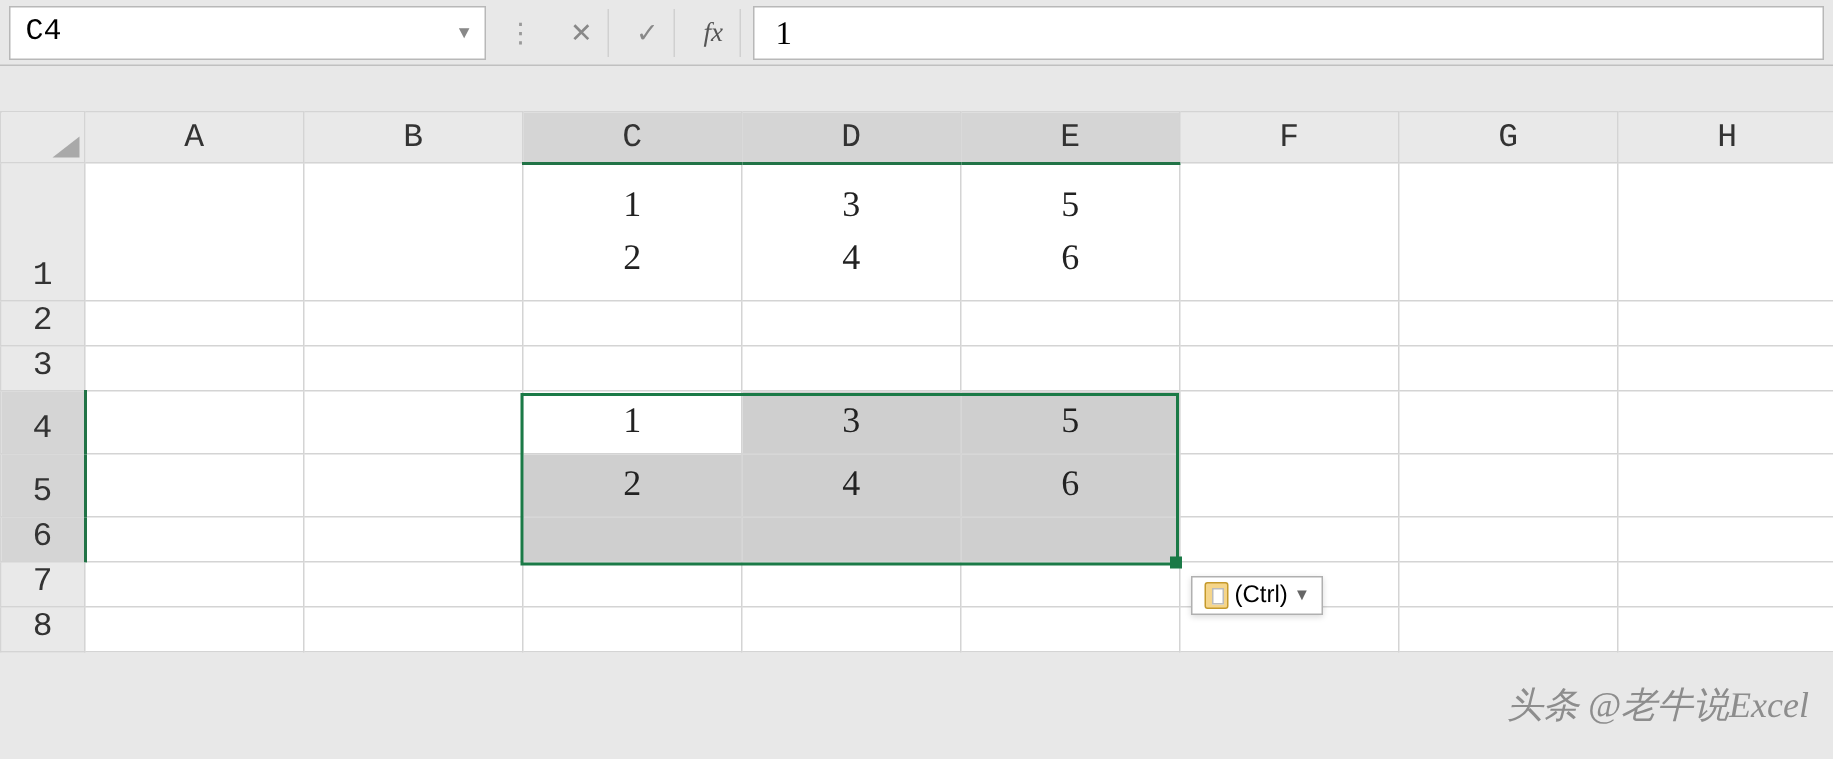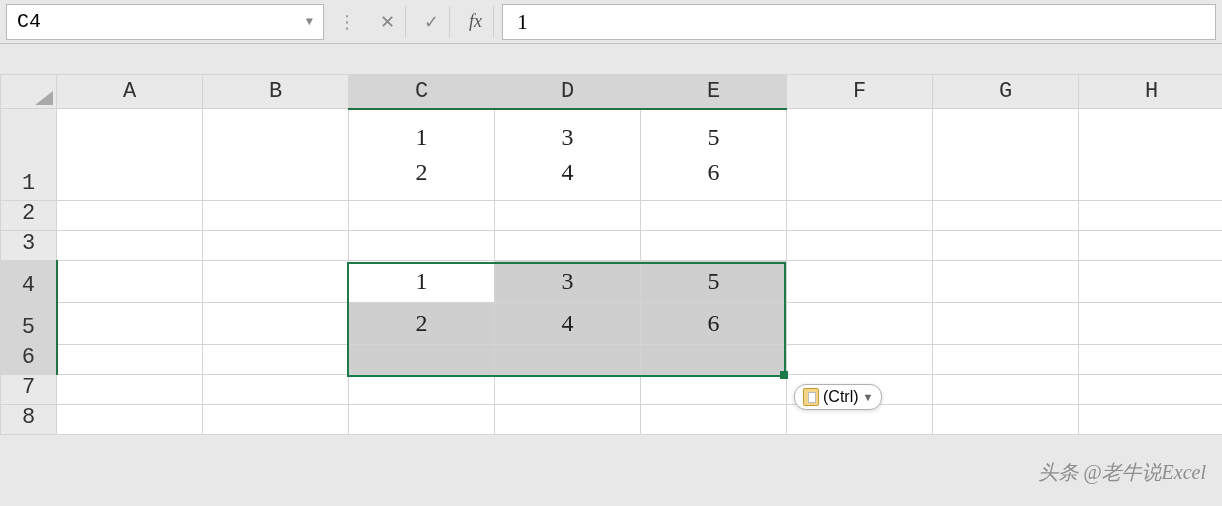--- a/index.html
+++ b/index.html
@@ -137,21 +137,21 @@
     .fill-handle {
       position: absolute;
       width: 8px; height: 8px;
       background: #1b7a47;
       right: -4px; bottom: -4px;
     }
     .paste-btn {
       position: absolute;
       background: #fff;
       border: 1px solid #b0b0b0;
-      border-radius: 12px;
+      border-radius: 0;
       padding: 3px 8px;
       font-size: 16px;
       display: flex;
       align-items: center;
       gap: 4px;
       box-shadow: 0 1px 4px rgba(0,0,0,0.15);
       font-family: Arial, sans-serif;
     }
     .paste-ic {
       width: 16px; height: 18px;
@@ -164,21 +164,21 @@
       content:"";
       position:absolute;
       inset: 3px 2px 2px 4px;
       background:#fff;
       border:1px solid #bbb;
     }
     .watermark {
       position: absolute;
       right: 16px;
       bottom: 20px;
-      font-size: 20px;
+      font-size: 24px;
       color: #8d8d8d;
       font-style: italic;
       font-family: "KaiTi", "STKaiti", serif;
     }
   </style>
 </head>
 <body>
 
 <div class="formula-bar-row">
   <div class="name-box">

